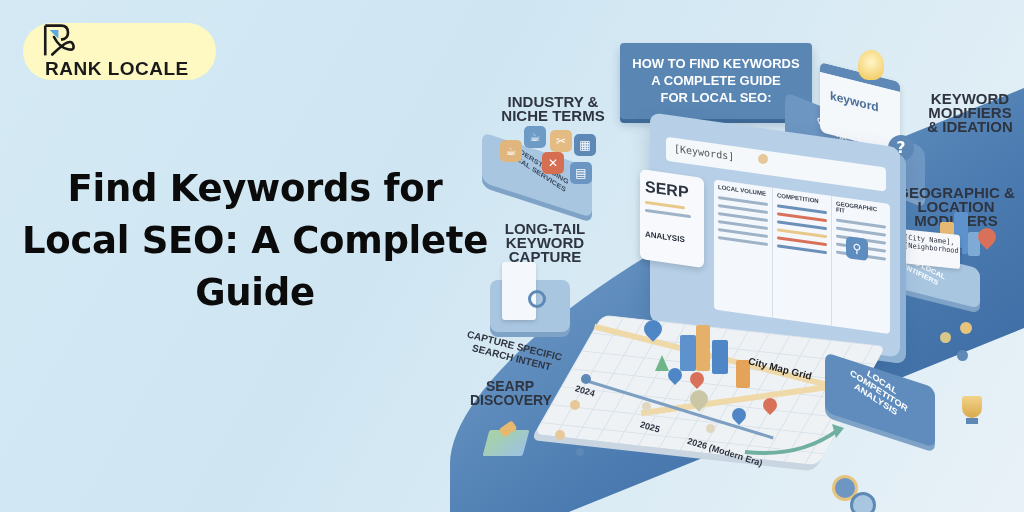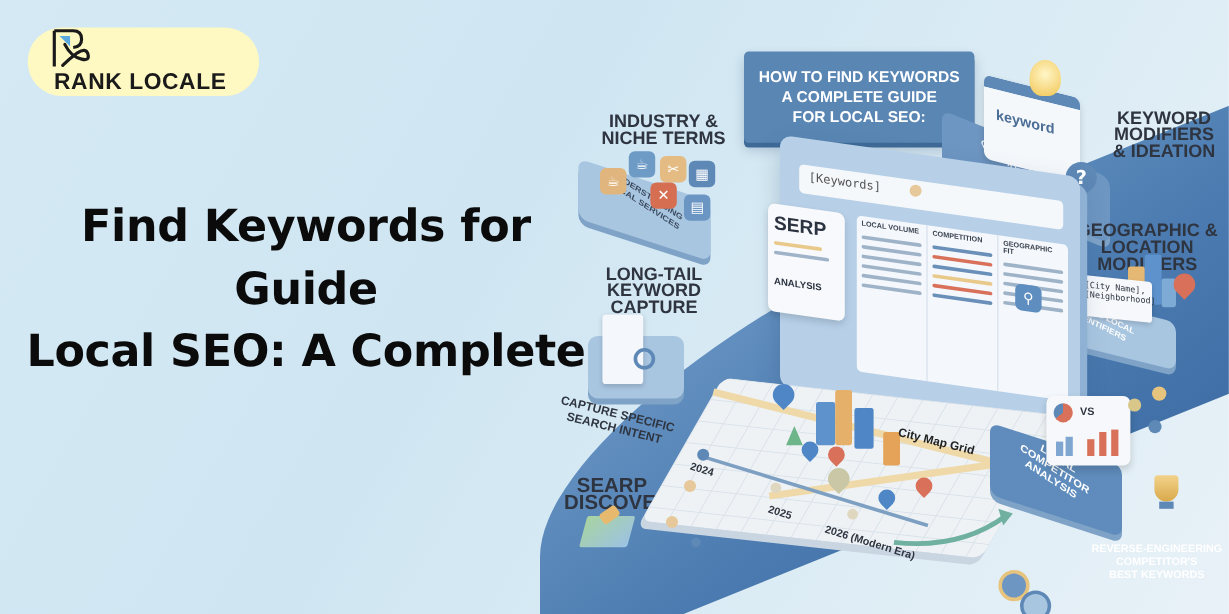--- a/index.html
+++ b/index.html
@@ -125,22 +125,22 @@
     <path d="M4 3 L4 37" stroke="#1a1a1a" stroke-width="3" fill="none"></path>
     <path d="M4 3 L22 3 Q30 3 30 11 Q30 18 22 19" stroke="#1a1a1a" stroke-width="3" fill="none"></path>
     <path d="M9 8 L19 8 L19 18 L9 8 Z" fill="#5aa9e0"></path>
     <path d="M14 16 Q20 28 30 30 Q38 32 36 25 Q34 19 26 24 Q18 30 12 36" stroke="#1a1a1a" stroke-width="3" fill="none" stroke-linecap="round"></path>
   </svg>
   <span class="logo-text">RANK LOCALE</span>
 </div>
 
 <div class="headline">
   <div>Find Keywords for</div>
+  <div>Local SEO: A Complete</div>
   <div>Guide</div>
-  <div>Local SEO: A Complete</div>
 </div>
 
 <div class="illus">
 
   <div class="bottom-wave"></div>
 
   <div class="guide-box">
     <div>HOW TO FIND KEYWORDS</div>
     <div>A COMPLETE GUIDE</div>
     <div>FOR LOCAL SEO:</div>
@@ -170,21 +170,21 @@
   </div>
   <div class="platform" style="left:50px;top:280px;width:80px;height:52px;"></div>
   <div class="abs" style="left:62px;top:262px;width:34px;height:58px;background:#f4f7fb;border-radius:3px;box-shadow:0 2px 4px rgba(0,0,0,0.15);"></div>
   <div class="abs" style="left:88px;top:290px;width:18px;height:18px;border:3px solid #5e88b6;border-radius:50%;"></div>
 
   <div class="label" style="left:18px;top:340px;width:110px;transform:rotate(14deg);font-size:10px;line-height:12px;">
     <div>CAPTURE SPECIFIC</div>
     <div>SEARCH INTENT</div>
   </div>
 
-  <div class="label" style="left:30px;top:398px;width:80px;font-size:17px;">
+  <div class="label" style="left:30px;top:379px;width:80px;font-size:14px;">
     <div>SEARP</div>
     <div>DISCOVERY</div>
   </div>
   <div class="abs" style="left:46px;top:430px;width:40px;height:26px;background:linear-gradient(135deg,#a8d3a0,#9cc2e4);transform:skewX(-15deg);border-radius:2px;"></div>
   <div class="abs" style="left:60px;top:424px;width:16px;height:10px;background:#e6b96f;border-radius:3px;transform:rotate(-35deg);"></div>
 
   <div class="platform" style="left:345px;top:120px;width:140px;height:55px;background:#6e96c2;transform:skewY(22deg);">
     <div class="label white" style="left:8px;top:14px;width:120px;font-size:7px;line-height:9px;transform:rotate(22deg);">
       <div>BRAINSTORMING &amp;</div>
       <div>QUESTION ANALYSIS</div>
@@ -289,42 +289,28 @@
     <path d="M92 4 L104 8 L96 18 Z" fill="#6fb0a0"></path>
   </svg>
 
   <div class="platform" style="left:385px;top:370px;width:110px;height:60px;background:#5f8cbc;transform:skewY(18deg);">
     <div class="label white" style="left:14px;top:6px;width:80px;font-size:9px;line-height:10px;transform:rotate(18deg);">
       <div>LOCAL</div>
       <div>COMPETITOR</div>
       <div>ANALYSIS</div>
     </div>
   </div>
-  <div class="competitor-card">
-    <div class="dot" style="left:6px;top:6px;width:16px;height:16px;background:conic-gradient(#d9705a 0 65%,#5e88b6 65% 100%);"></div>
-    <div class="abs" style="left:28px;top:8px;font-size:9px;font-weight:700;color:#2f3540;font-family:'Liberation Sans',sans-serif;">VS</div>
-    <div class="abs" style="left:8px;top:38px;width:6px;height:12px;background:#7ea6d0;"></div>
-    <div class="abs" style="left:16px;top:34px;width:6px;height:16px;background:#7ea6d0;"></div>
-    <div class="abs" style="left:34px;top:36px;width:6px;height:14px;background:#d9705a;"></div>
-    <div class="abs" style="left:44px;top:30px;width:6px;height:20px;background:#d9705a;"></div>
-    <div class="abs" style="left:54px;top:28px;width:6px;height:22px;background:#d9705a;"></div>
-  </div>
 
   <div class="dot" style="left:520px;top:322px;width:12px;height:12px;background:#e6c47e;"></div>
   <div class="dot" style="left:500px;top:332px;width:11px;height:11px;background:#d9c78a;"></div>
   <div class="dot" style="left:517px;top:350px;width:11px;height:11px;background:#5e88b6;"></div>
 
   <div class="abs" style="left:522px;top:396px;width:20px;height:22px;background:linear-gradient(#f2d38a,#d9a94b);border-radius:3px 3px 10px 10px;"></div>
   <div class="abs" style="left:526px;top:418px;width:12px;height:6px;background:#5e88b6;"></div>
 
-  <div class="label white" style="left:464px;top:452px;width:120px;font-size:9px;line-height:11px;">
-    <div>REVERSE-ENGINEERING</div>
-    <div>COMPETITOR'S</div>
-    <div>BEST KEYWORDS</div>
-  </div>
 
   <div class="dot" style="left:392px;top:475px;width:26px;height:26px;border:3px solid #e6c47e;background:#6e96c2;"></div>
   <div class="dot" style="left:410px;top:492px;width:26px;height:26px;border:3px solid #5e88b6;background:#a9c6e1;"></div>
 
   <div class="dot" style="left:130px;top:400px;width:10px;height:10px;background:#e6c89a;"></div>
   <div class="dot" style="left:115px;top:430px;width:10px;height:10px;background:#e6c89a;"></div>
   <div class="dot" style="left:136px;top:448px;width:8px;height:8px;background:#5e88b6;"></div>
   <div class="dot" style="left:318px;top:154px;width:10px;height:10px;background:#e6c89a;"></div>
 </div>
 

